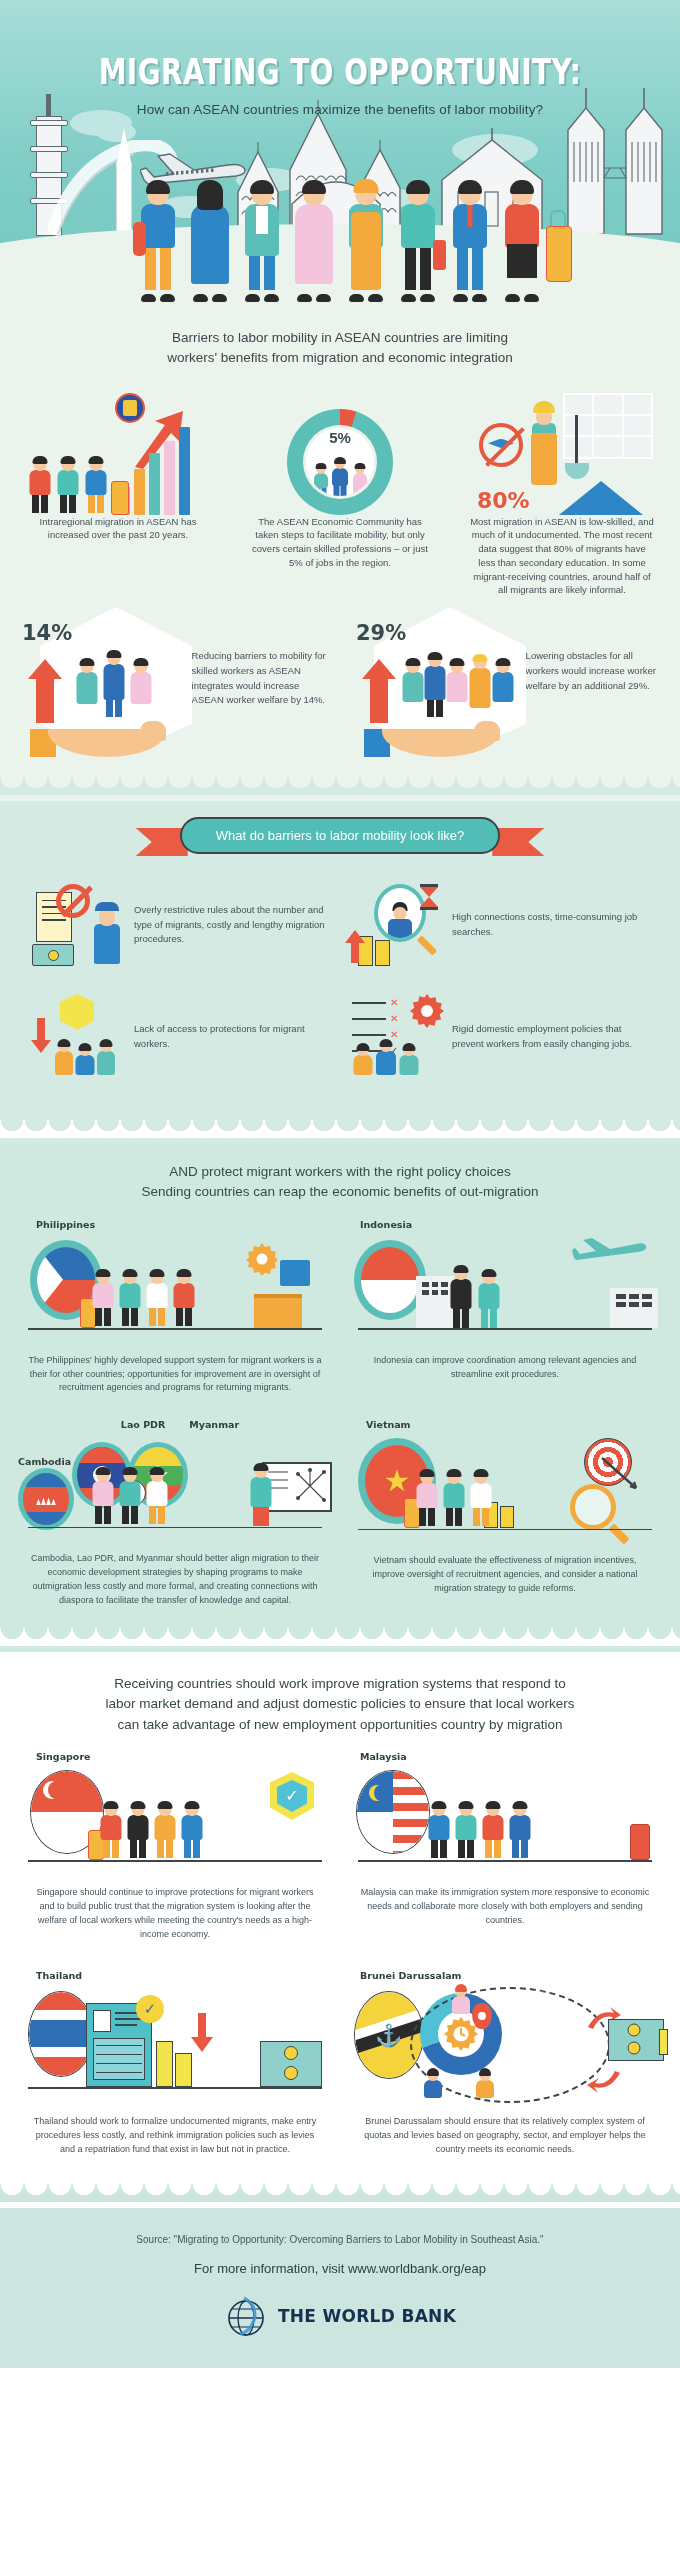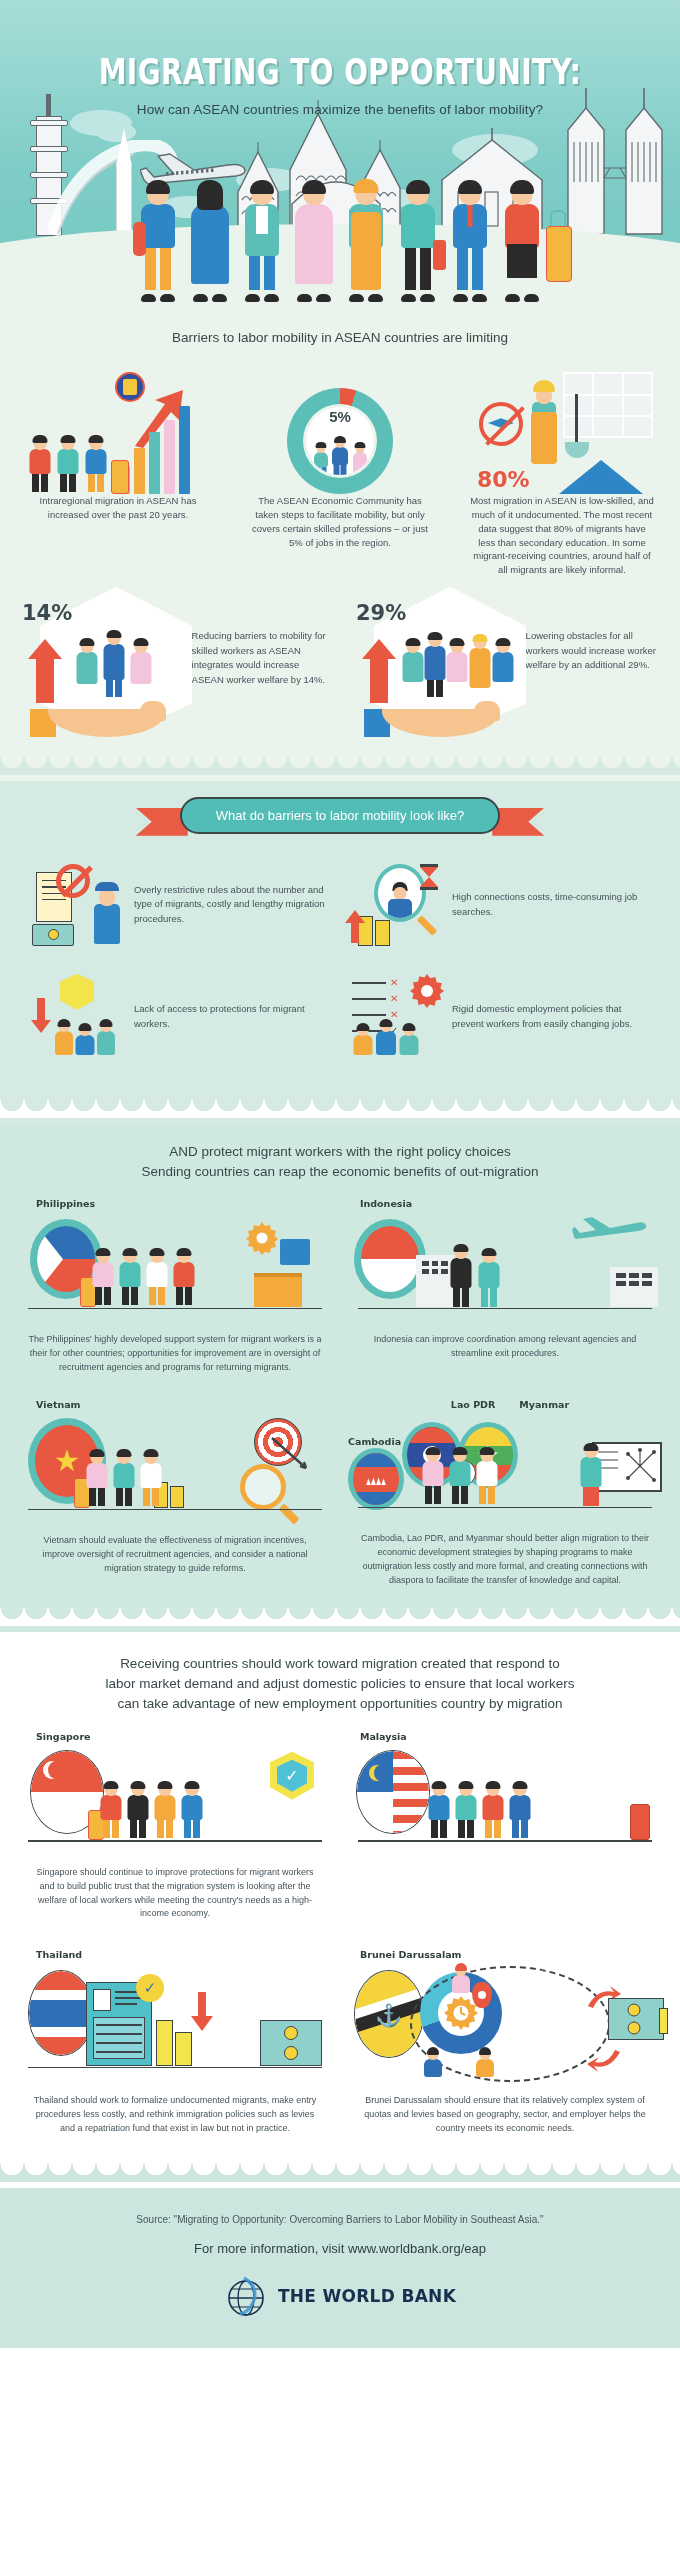--- a/index.html
+++ b/index.html
@@ -330,20 +330,21 @@
       </div>
     </div>
 
     <h1 class="hero-title">MIGRATING TO OPPORTUNITY:</h1>
     <p class="hero-sub">How can ASEAN countries maximize the benefits of labor mobility?</p>
   </section>
 
   <section class="sec sec-pale">
     <div class="sec-h">
       <div>Barriers to labor mobility in ASEAN countries are limiting</div>
+      <div>workers' benefits from migration and economic integration</div>
     </div>
 
     <div class="trio">
 
       <div class="trio-col">
         <div class="trio-art">
           <div style="position:relative;width:190px;height:126px;">
 
             <div style="position:absolute;left:92px;top:4px;width:30px;height:30px;border-radius:50%;background:#2f4fa0;border:2.5px solid #e8573f;display:flex;align-items:center;justify-content:center;">
               <div style="width:14px;height:16px;background:#f4c83c;border-radius:2px;"></div>
@@ -829,74 +830,20 @@
           </div>
           <div class="baseline"></div>
         </div>
         <div class="ctxt">Indonesia can improve coordination among relevant agencies and streamline exit procedures.</div>
       </div>
     </div>
 
     <div class="cgrid" style="padding-top:14px;">
 
       <div class="ccard">
-        <div class="cname">Vietnam</div>
-        <div class="cart">
-          <div class="flag" style="left:14px;top:4px;width:78px;height:86px;background:#5bbfb8;">
-            <div style="position:absolute;inset:7px;border-radius:50%;background:#e8573f;display:flex;align-items:center;justify-content:center;">
-              <span style="color:#f4d33c;font-size:30px;line-height:1;">★</span>
-            </div>
-          </div>
-          <div style="position:absolute;left:70px;bottom:18px;display:flex;align-items:flex-end;gap:1px;">
-            <div class="mp">
-                <div class="hr"></div>
-                <div class="h"></div>
-                <div class="b" style="background:#f4c3dc;"></div>
-                <div class="l">
-                  <span style="position:absolute;left:0;top:0;width:7px;height:20px;background:#2b2a2b;"></span>
-                  <span style="position:absolute;right:0;top:0;width:7px;height:20px;background:#2b2a2b;"></span>
-                </div>
-              </div>
-            <div class="mp">
-                <div class="hr"></div>
-                <div class="h"></div>
-                <div class="b" style="background:#4fc0b5;"></div>
-                <div class="l">
-                  <span style="position:absolute;left:0;top:0;width:7px;height:20px;background:#2b2a2b;"></span>
-                  <span style="position:absolute;right:0;top:0;width:7px;height:20px;background:#2b2a2b;"></span>
-                </div>
-              </div>
-            <div class="mp">
-                <div class="hr"></div>
-                <div class="h"></div>
-                <div class="b" style="background:#ffffff;"></div>
-                <div class="l">
-                  <span style="position:absolute;left:0;top:0;width:7px;height:20px;background:#f4a93c;"></span>
-                  <span style="position:absolute;right:0;top:0;width:7px;height:20px;background:#f4a93c;"></span>
-                </div>
-              </div>
-          </div>
-          <div style="position:absolute;left:60px;bottom:18px;width:16px;height:30px;background:#f4b63c;border:1.2px solid #e8573f;border-radius:3px;"></div>
-          <div style="position:absolute;left:140px;bottom:18px;display:flex;gap:2px;">
-            <span style="display:block;width:14px;height:26px;background:#f4d33c;border:1.2px solid #3d4548;"></span>
-            <span style="display:block;width:14px;height:22px;background:#f4d33c;border:1.2px solid #3d4548;align-self:flex-end;"></span>
-          </div>
-          <div style="position:absolute;right:34px;top:4px;width:48px;height:48px;border-radius:50%;background:repeating-radial-gradient(circle,#e8573f 0 5px,#ffffff 5px 10px);border:1.4px solid #3d4548;"></div>
-          <svg style="position:absolute;right:18px;top:22px;" width="48" height="40" viewBox="0 0 48 40">
-            <path d="M2 2 L36 32" stroke="#3d4548" stroke-width="2.4"></path>
-            <path d="M36 32 L30 30 M36 32 L34 26" stroke="#3d4548" stroke-width="2.4"></path>
-          </svg>
-          <div style="position:absolute;right:50px;bottom:16px;width:46px;height:46px;border:5px solid #f4a93c;border-radius:50%;background:rgba(255,255,255,.5);"></div>
-          <div style="position:absolute;right:36px;bottom:8px;width:22px;height:8px;background:#f4a93c;transform:rotate(45deg);border-radius:2px;"></div>
-          <div class="baseline"></div>
-        </div>
-        <div class="ctxt">Vietnam should evaluate the effectiveness of migration incentives, improve oversight of recruitment agencies, and consider a national migration strategy to guide reforms.</div>
-      </div>
-
-      <div class="ccard">
         <div style="display:flex;justify-content:center;gap:24px;padding-left:10px;margin-bottom:2px;">
           <span style="font-family:'DejaVu Sans',sans-serif;font-weight:700;font-size:9.5px;color:#30403f;">Lao PDR</span>
           <span style="font-family:'DejaVu Sans',sans-serif;font-weight:700;font-size:9.5px;color:#30403f;">Myanmar</span>
         </div>
         <div class="cart">
           <div style="position:absolute;left:4px;top:24px;font-family:'DejaVu Sans',sans-serif;font-weight:700;font-size:9.5px;color:#30403f;">Cambodia</div>
           <div class="flag" style="left:4px;top:36px;width:56px;height:62px;background:#5bbfb8;">
             <div style="position:absolute;inset:5px;border-radius:50%;overflow:hidden;background:#e8573f;">
               <div style="position:absolute;top:0;left:0;right:0;height:26%;background:#2f6fb5;"></div>
               <div style="position:absolute;bottom:0;left:0;right:0;height:26%;background:#2f6fb5;"></div>
@@ -967,28 +914,82 @@
                 <div class="l">
                   <span style="position:absolute;left:0;top:0;width:7px;height:20px;background:#f4a93c;"></span>
                   <span style="position:absolute;right:0;top:0;width:7px;height:20px;background:#f4a93c;"></span>
                 </div>
               </div>
           </div>
           <div class="baseline"></div>
         </div>
         <div class="ctxt">Cambodia, Lao PDR, and Myanmar should better align migration to their economic development strategies by shaping programs to make outmigration less costly and more formal, and creating connections with diaspora to facilitate the transfer of knowledge and capital.</div>
       </div>
+
+      <div class="ccard">
+        <div class="cname">Vietnam</div>
+        <div class="cart">
+          <div class="flag" style="left:14px;top:4px;width:78px;height:86px;background:#5bbfb8;">
+            <div style="position:absolute;inset:7px;border-radius:50%;background:#e8573f;display:flex;align-items:center;justify-content:center;">
+              <span style="color:#f4d33c;font-size:30px;line-height:1;">★</span>
+            </div>
+          </div>
+          <div style="position:absolute;left:70px;bottom:18px;display:flex;align-items:flex-end;gap:1px;">
+            <div class="mp">
+                <div class="hr"></div>
+                <div class="h"></div>
+                <div class="b" style="background:#f4c3dc;"></div>
+                <div class="l">
+                  <span style="position:absolute;left:0;top:0;width:7px;height:20px;background:#2b2a2b;"></span>
+                  <span style="position:absolute;right:0;top:0;width:7px;height:20px;background:#2b2a2b;"></span>
+                </div>
+              </div>
+            <div class="mp">
+                <div class="hr"></div>
+                <div class="h"></div>
+                <div class="b" style="background:#4fc0b5;"></div>
+                <div class="l">
+                  <span style="position:absolute;left:0;top:0;width:7px;height:20px;background:#2b2a2b;"></span>
+                  <span style="position:absolute;right:0;top:0;width:7px;height:20px;background:#2b2a2b;"></span>
+                </div>
+              </div>
+            <div class="mp">
+                <div class="hr"></div>
+                <div class="h"></div>
+                <div class="b" style="background:#ffffff;"></div>
+                <div class="l">
+                  <span style="position:absolute;left:0;top:0;width:7px;height:20px;background:#f4a93c;"></span>
+                  <span style="position:absolute;right:0;top:0;width:7px;height:20px;background:#f4a93c;"></span>
+                </div>
+              </div>
+          </div>
+          <div style="position:absolute;left:60px;bottom:18px;width:16px;height:30px;background:#f4b63c;border:1.2px solid #e8573f;border-radius:3px;"></div>
+          <div style="position:absolute;left:140px;bottom:18px;display:flex;gap:2px;">
+            <span style="display:block;width:14px;height:26px;background:#f4d33c;border:1.2px solid #3d4548;"></span>
+            <span style="display:block;width:14px;height:22px;background:#f4d33c;border:1.2px solid #3d4548;align-self:flex-end;"></span>
+          </div>
+          <div style="position:absolute;right:34px;top:4px;width:48px;height:48px;border-radius:50%;background:repeating-radial-gradient(circle,#e8573f 0 5px,#ffffff 5px 10px);border:1.4px solid #3d4548;"></div>
+          <svg style="position:absolute;right:18px;top:22px;" width="48" height="40" viewBox="0 0 48 40">
+            <path d="M2 2 L36 32" stroke="#3d4548" stroke-width="2.4"></path>
+            <path d="M36 32 L30 30 M36 32 L34 26" stroke="#3d4548" stroke-width="2.4"></path>
+          </svg>
+          <div style="position:absolute;right:50px;bottom:16px;width:46px;height:46px;border:5px solid #f4a93c;border-radius:50%;background:rgba(255,255,255,.5);"></div>
+          <div style="position:absolute;right:36px;bottom:8px;width:22px;height:8px;background:#f4a93c;transform:rotate(45deg);border-radius:2px;"></div>
+          <div class="baseline"></div>
+        </div>
+        <div class="ctxt">Vietnam should evaluate the effectiveness of migration incentives, improve oversight of recruitment agencies, and consider a national migration strategy to guide reforms.</div>
+      </div>
     </div>
 
     <div class="wave-down" style="color:#ffffff;margin-top:10px;"></div>
   </section>
 
   <section class="sec sec-white">
     <div class="sec-h" style="padding-top:22px;">
-      <div>Receiving countries should work toward migration created that respond to</div>
+      <div>Receiving countries should work improve migration systems that respond to</div>
       <div>labor market demand and adjust domestic policies to ensure that local workers</div>
       <div>can take advantage of new employment opportunities country by migration</div>
     </div>
 
     <div class="cgrid">
 
       <div class="ccard">
         <div class="cname">Singapore</div>
         <div class="cart">
           <div class="flag" style="left:16px;top:4px;width:74px;height:84px;background:transparent;border:1.6px solid #3d4548;">
@@ -1091,20 +1092,21 @@
                 <div class="b" style="background:#2f6fb5;"></div>
                 <div class="l">
                   <span style="position:absolute;left:0;top:0;width:7px;height:20px;background:#2f6fb5;"></span>
                   <span style="position:absolute;right:0;top:0;width:7px;height:20px;background:#2f6fb5;"></span>
                 </div>
               </div>
           </div>
           <div style="position:absolute;right:16px;bottom:18px;width:20px;height:36px;background:#e8573f;border:1.2px solid #b9432f;border-radius:3px;"></div>
           <div class="baseline"></div>
         </div>
+        <div class="ctxt">Malaysia can make its immigration system more responsive to economic needs and collaborate more closely with both employers and sending countries.</div>
       </div>
     </div>
 
     <div class="cgrid" style="padding-top:18px;">
 
       <div class="ccard">
         <div class="cname">Thailand</div>
         <div class="cart" style="height:122px;">
           <div class="flag" style="left:14px;top:6px;width:66px;height:86px;border:1.6px solid #3d4548;">
             <div style="position:absolute;inset:0;border-radius:50%;overflow:hidden;background:#ffffff;">

